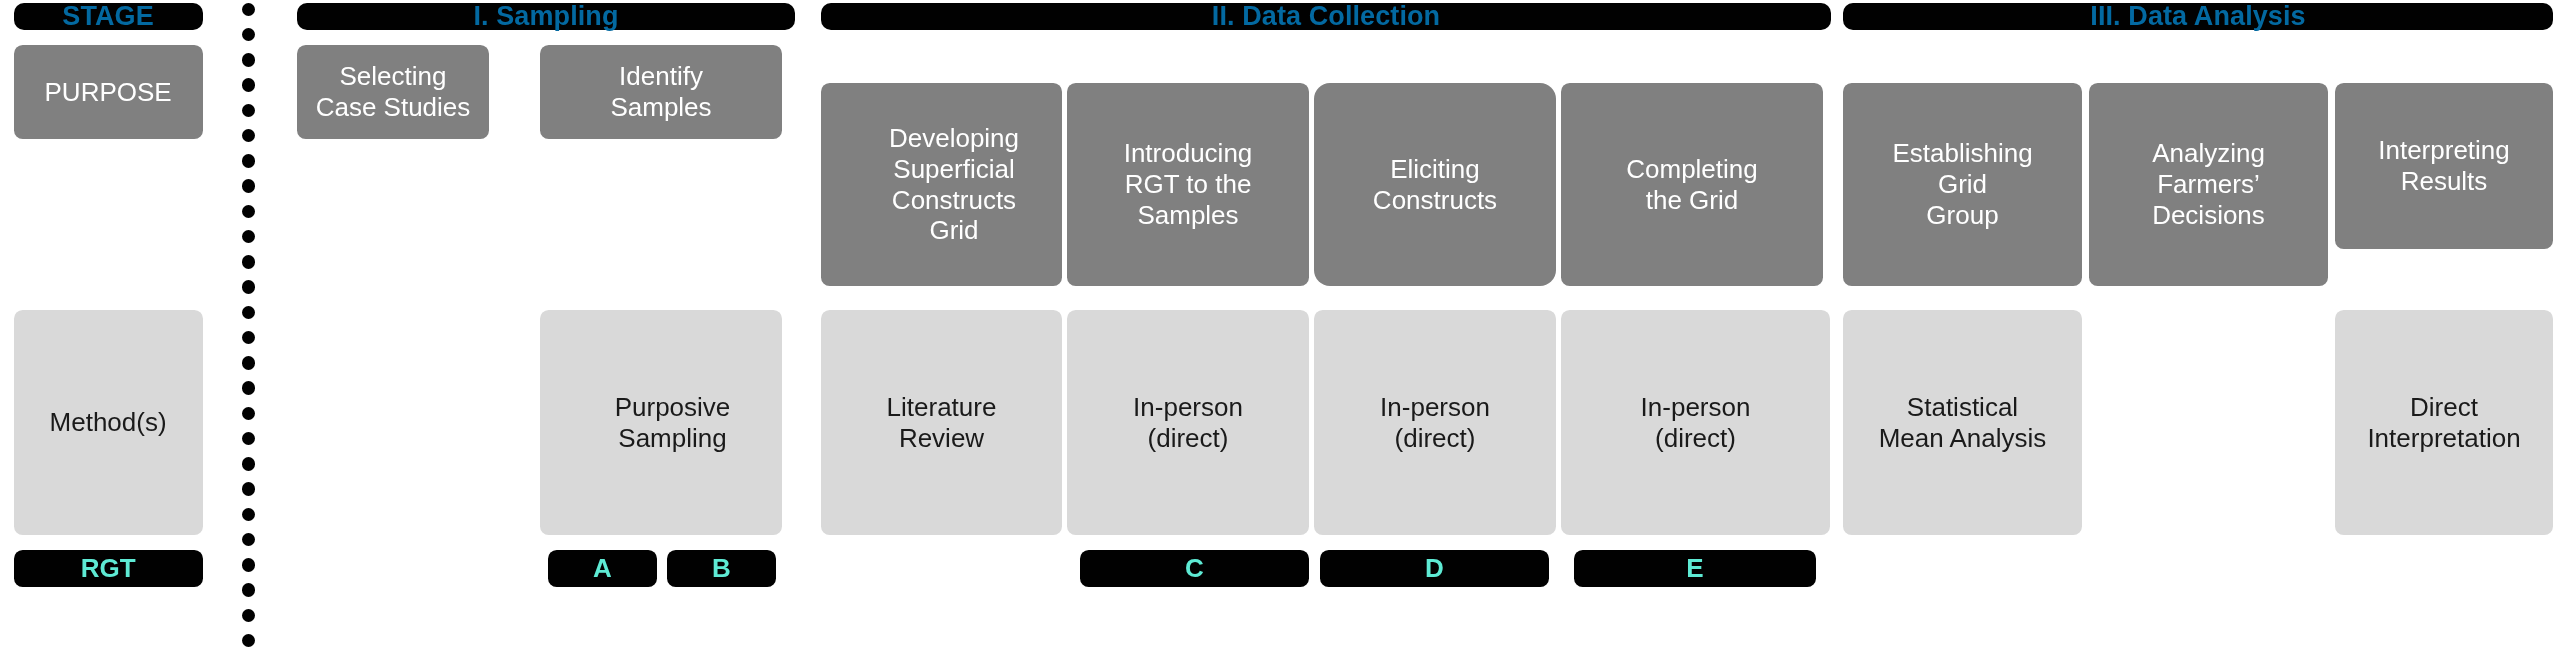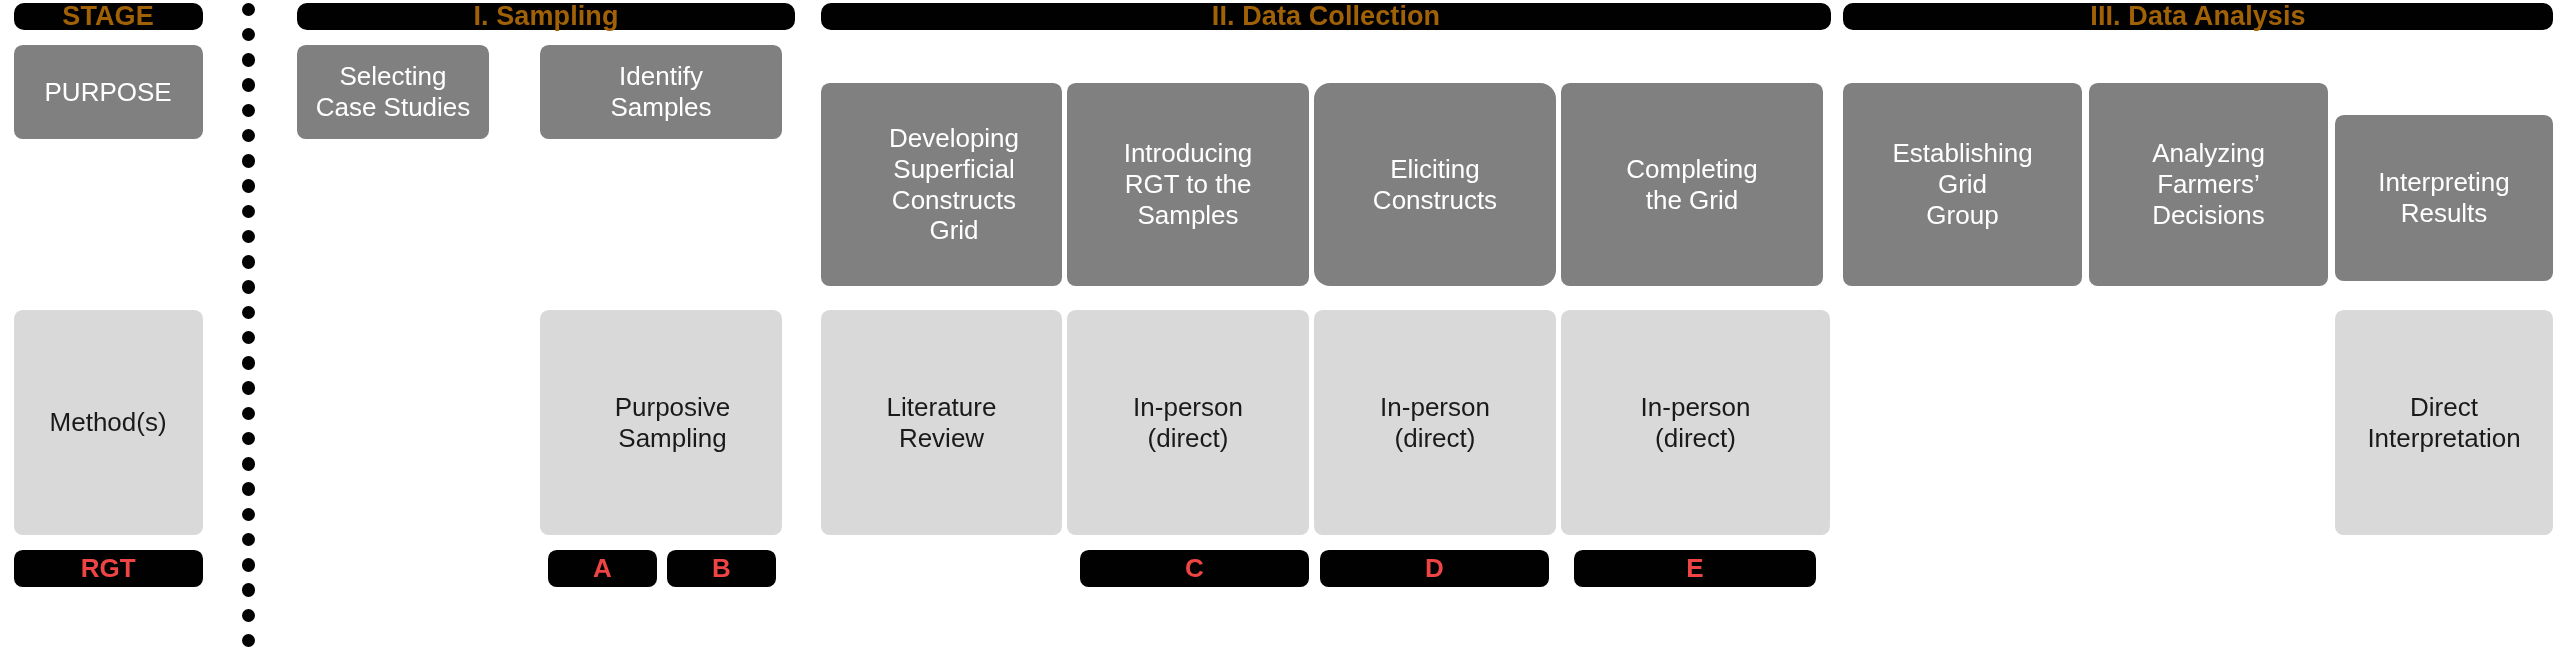--- a/index.html
+++ b/index.html
@@ -22,21 +22,21 @@
     box-sizing: border-box;
     display: flex;
     align-items: center;
     justify-content: center;
     text-align: center;
     line-height: 1.18;
   }
 
   .header-bar {
     background: #010101;
-    color: #a16207;
+    color: #0369a1;
     border-radius: 10px;
     font-weight: bold;
     font-size: 27px;
     letter-spacing: 0.1px;
     height: 27px;
     top: 3.1px;
   }
 
   .purpose-box {
     background: #808080;
@@ -55,21 +55,21 @@
     border-radius: 8.7px;
     font-size: 26px;
     font-weight: normal;
     top: 310px;
     height: 225px;
     padding: 2.5px 5px;
   }
 
   .badge {
     background: #010101;
-    color: #ef4444;
+    color: #5eead4;
     border-radius: 8.7px;
     font-weight: bold;
     font-size: 26px;
     top: 550px;
     height: 37px;
   }
 
   
   .stage-label { left: 13.6px; width: 189px; }
   .purpose-label { left: 13.6px; width: 189px; }
@@ -184,21 +184,21 @@
 Grid
 Group</span>
     </div>
 
   <div class="box purpose-box" style="left:2089px; width:239px; top:83px; height:203px;">
       <span class="txt">Analyzing
 Farmers’
 Decisions</span>
     </div>
 
-  <div class="box purpose-box" style="left:2335px; width:218px; top:83px; height:166px;margin-top:32px;">
+  <div class="box purpose-box" style="left:2335px; width:218px; top:83px; height:166px;">
       <span class="txt">Interpreting
 Results</span>
     </div>
 
   <div class="box method-box" style="left:540px; width:242px;padding-left:28px;">
       <span class="txt">Purposive
 Sampling</span>
     </div>
 
   <div class="box method-box" style="left:821px; width:241px;">
@@ -214,20 +214,24 @@
   <div class="box method-box" style="left:1314px; width:242px;">
       <span class="txt">In-person
 (direct)</span>
     </div>
 
   <div class="box method-box" style="left:1561px; width:269px;">
       <span class="txt">In-person
 (direct)</span>
     </div>
 
+  <div class="box method-box" style="left:1843px; width:239px;">
+      <span class="txt">Statistical
+Mean Analysis</span>
+    </div>
 
 
   <div class="box method-box" style="left:2335px; width:218px;">
       <span class="txt">Direct
 Interpretation</span>
     </div>
 
   <div class="box badge" style="left:548px; width:109px;">A</div>
 
   <div class="box badge" style="left:667px; width:109px;">B</div>

